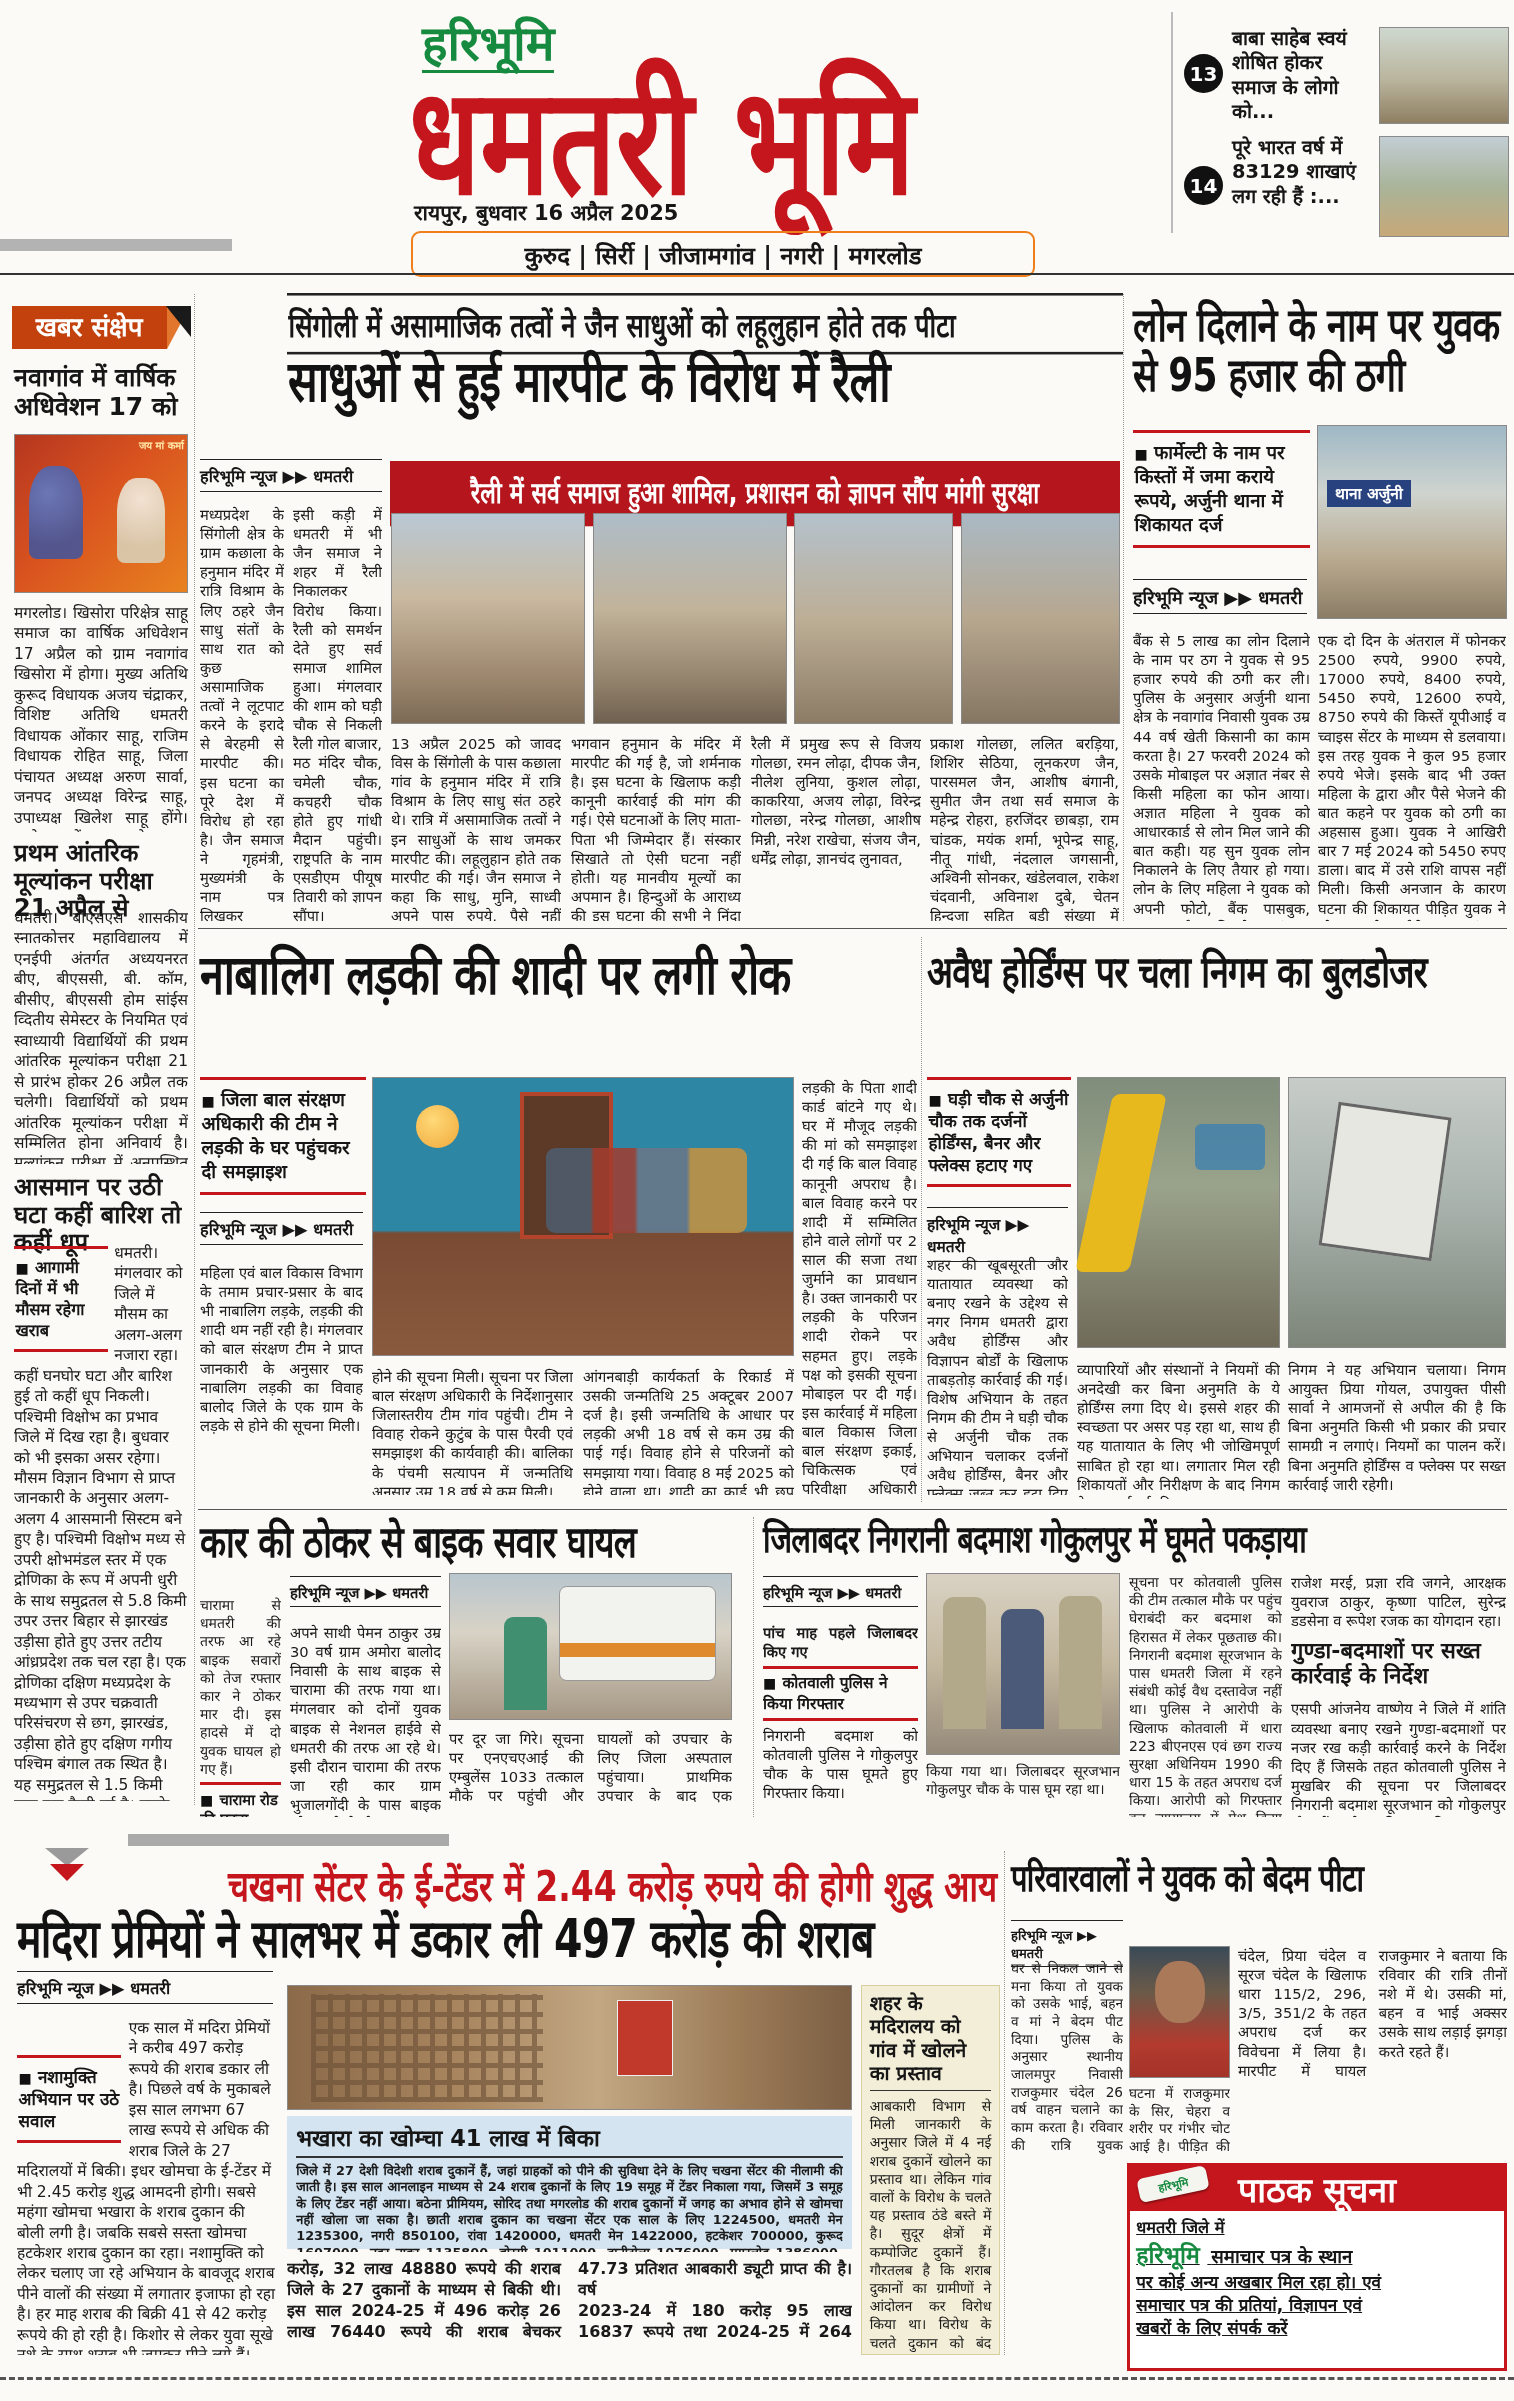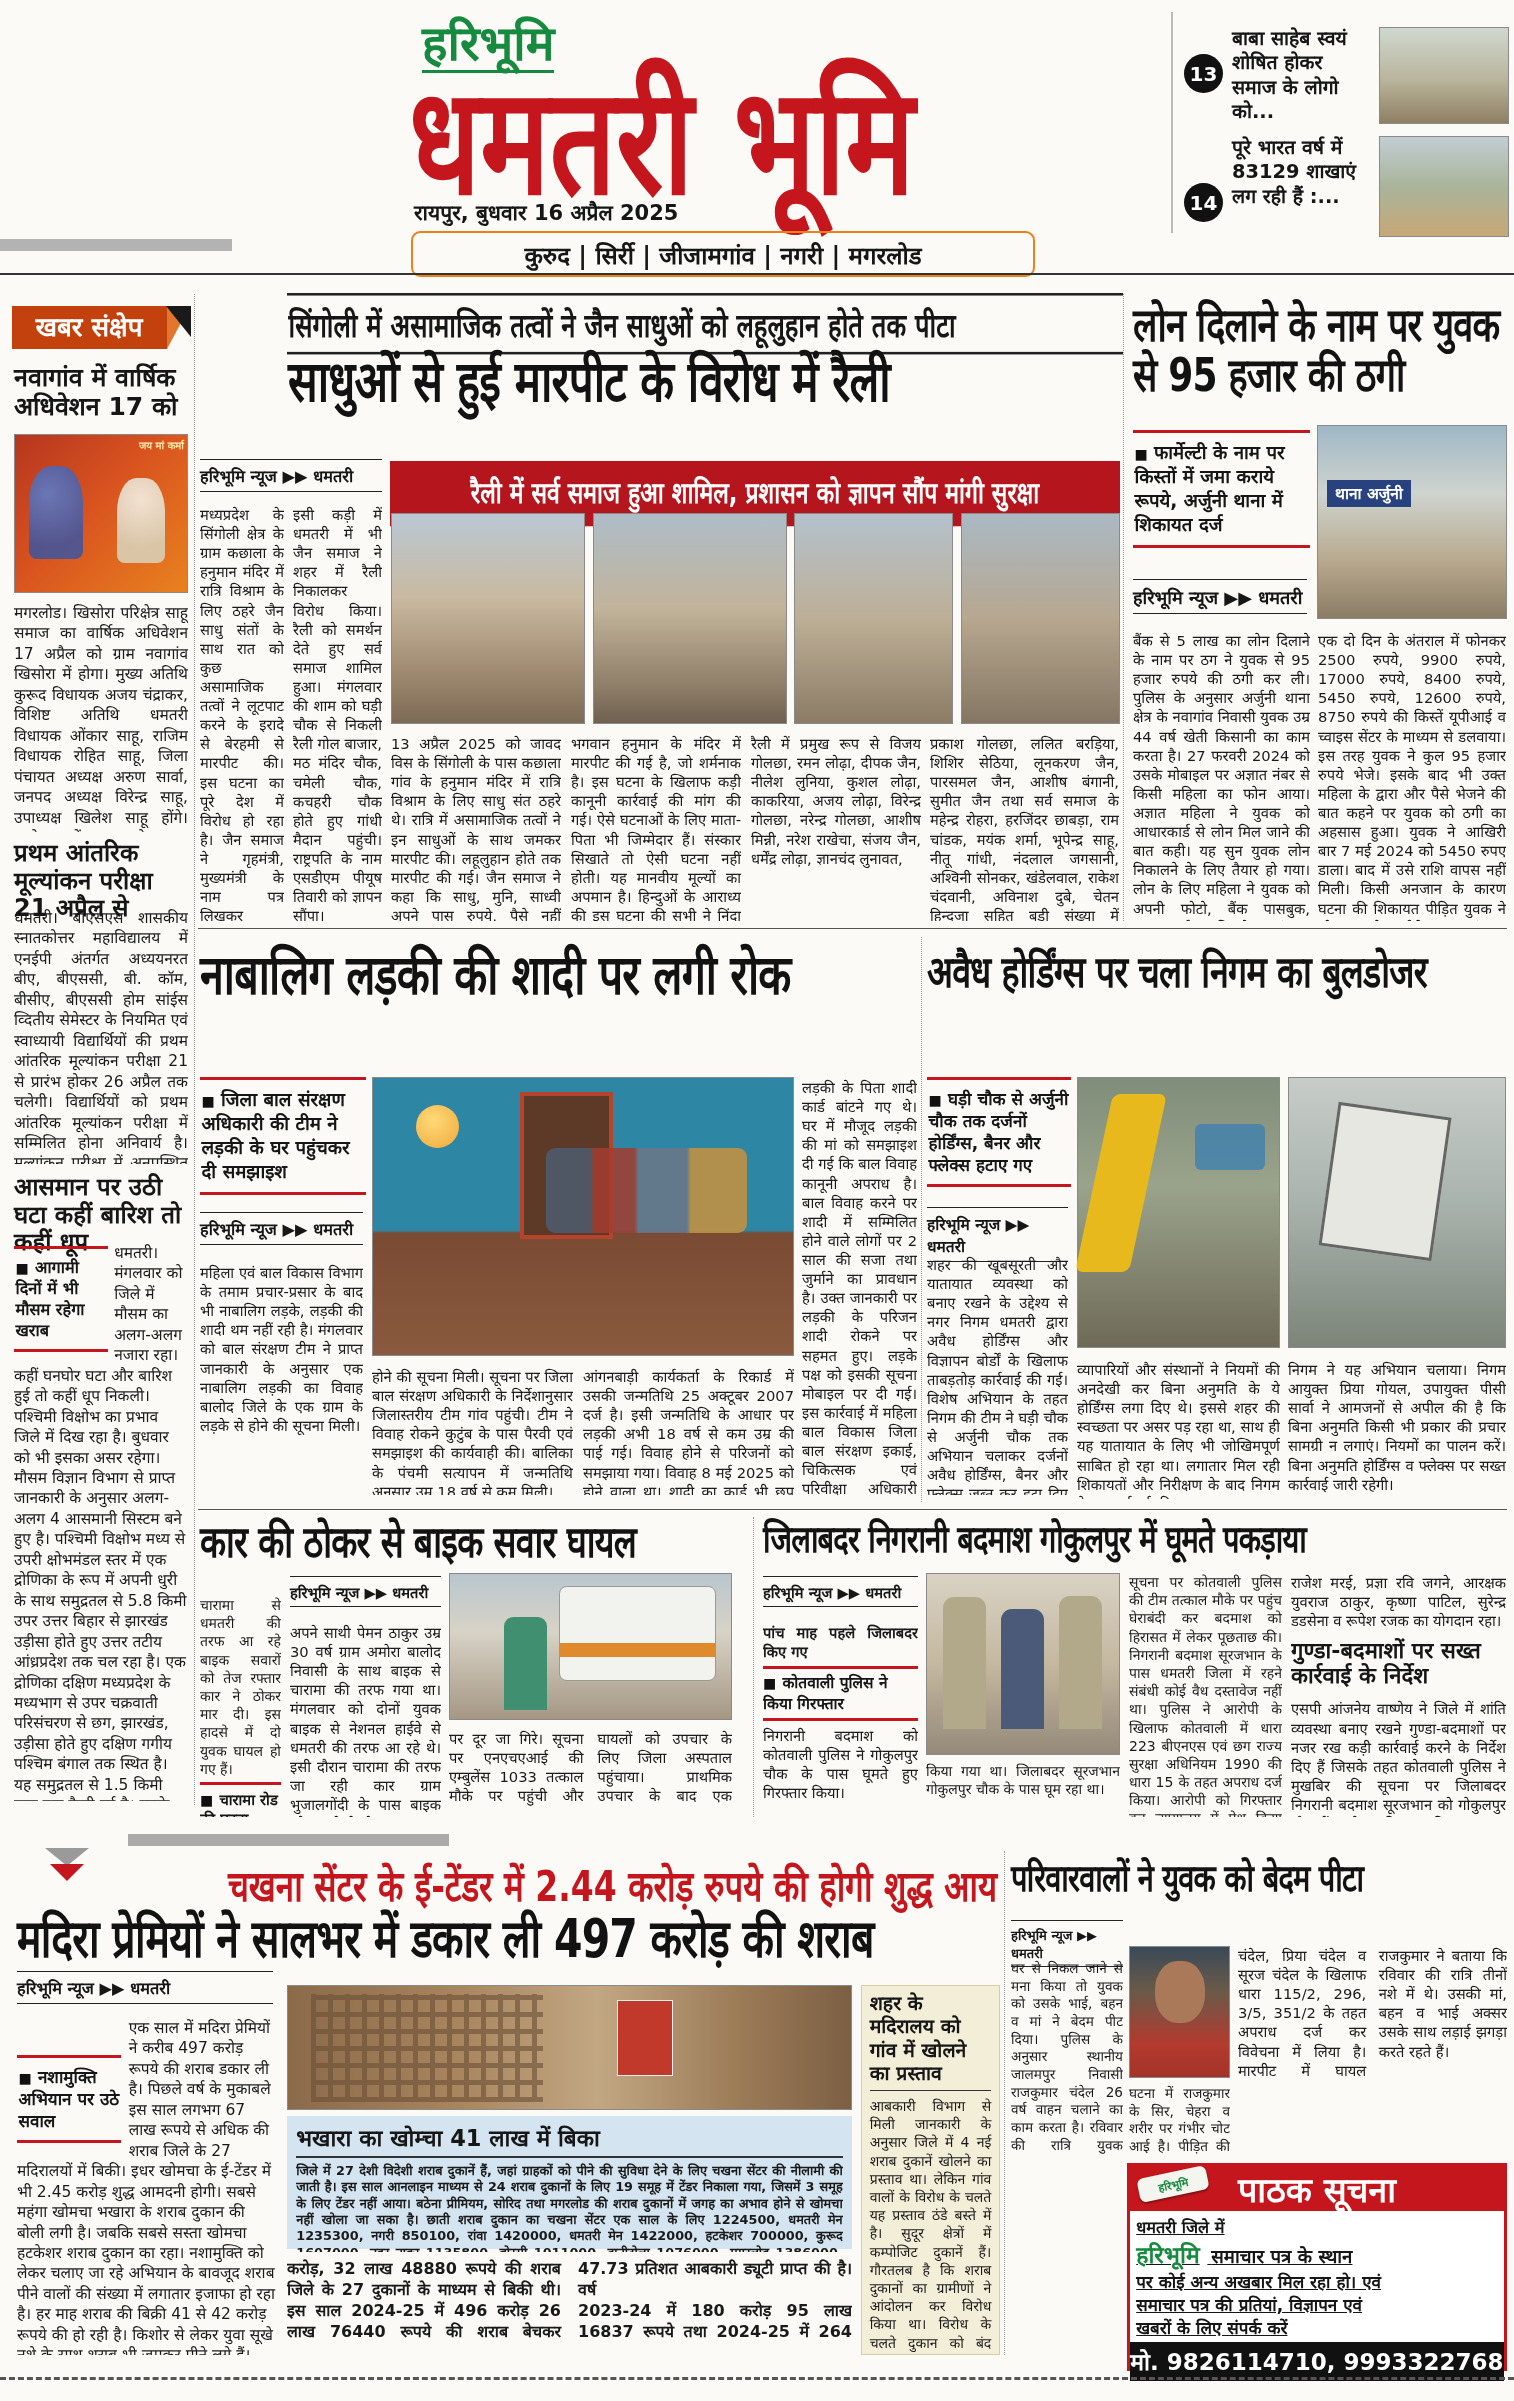--- a/index.html
+++ b/index.html
@@ -36,21 +36,21 @@
   <div class="abs" style="left:0;top:239px;width:232px;height:12.4px;background:#b3b3b3;"></div>
   <div class="abs" style="left:1171px;top:11.6px;height:221px;border-left:2.3px solid #bbb;"></div>
 
   <div class="abs" style="left:1184px;top:27px;width:325px;height:97px;">
     <div class="badge abs" style="left:0;top:27px;">13</div>
     <div class="abs" style="left:48px;top:0;width:139px;font-weight:700;font-size:19.4px;line-height:1.25;">बाबा साहेब स्वयं शोषित होकर समाज के लोगो को...</div>
     <div class="photo abs" style="left:195px;top:0;width:130px;height:97px;background:linear-gradient(180deg,#cfd8cf 0%,#b9b49c 55%,#8f7f62 100%);"></div>
   </div>
 
   <div class="abs" style="left:1184px;top:136px;width:325px;height:101px;">
-    <div class="badge abs" style="left:0;top:47px;">14</div>
+    <div class="badge abs" style="left:0;top:30px;">14</div>
     <div class="abs" style="left:48px;top:0;width:139px;font-weight:700;font-size:19.4px;line-height:1.25;">पूरे भारत वर्ष में 83129 शाखाएं लग रही हैं :...</div>
     <div class="photo abs" style="left:195px;top:0;width:130px;height:101px;background:linear-gradient(180deg,#c2cdd4 0%,#a9b49a 50%,#c7a878 100%);"></div>
   </div>
 
   <div class="hrule abs" style="left:0;top:273px;width:1514px;border-top:2.3px solid #333;"></div>
 
   <div class="abs" style="left:11.6px;top:306px;width:178px;height:43px;">
     <div style="background:#c2410c;color:#fff;font-weight:800;font-size:26px;text-align:center;width:155px;height:43px;line-height:43px;">खबर संक्षेप</div>
     <div style="position:absolute;right:0;top:0;width:0;height:0;border-left:23px solid #e2762c;border-bottom:43px solid transparent;border-top:0;"></div>
     <div style="position:absolute;right:-1.5px;top:0;width:0;height:0;border-right:25px solid #1a1a1a;border-bottom:31px solid transparent;"></div>
@@ -237,21 +237,17 @@
     <div style="text-align:left;padding:4.6px 6.2px 3.1px 6.2px;text-decoration:underline;">
       <div style="font-weight:700;font-size:16.3px;">धमतरी जिले में</div>
       <div>
         <span style="color:#168a3f;font-weight:800;font-size:23px;margin-right:7.7px;">हरिभूमि</span>
         <span style="font-weight:700;font-size:18.6px;">समाचार पत्र के स्थान</span>
       </div>
       <div style="font-weight:700;font-size:17px;">पर कोई अन्य अखबार मिल रहा हो। एवं</div>
       <div style="font-weight:700;font-size:17px;">समाचार पत्र की प्रतियां, विज्ञापन एवं</div>
       <div style="font-weight:700;font-size:17px;">खबरों के लिए संपर्क करें</div>
     </div>
-    <div style="background:#111;color:#fff;text-align:center;padding:3.1px 0 4.6px 0;">
-      <div style="font-weight:800;font-size:23px;">मो. 9826114710, 9993322768</div>
-
-    </div>
   </div>
 
   <div class="abs" style="left:0;top:2377px;width:1514px;border-top:3.1px dashed #555;"></div>
 </div>
 
 
 </body></html>

